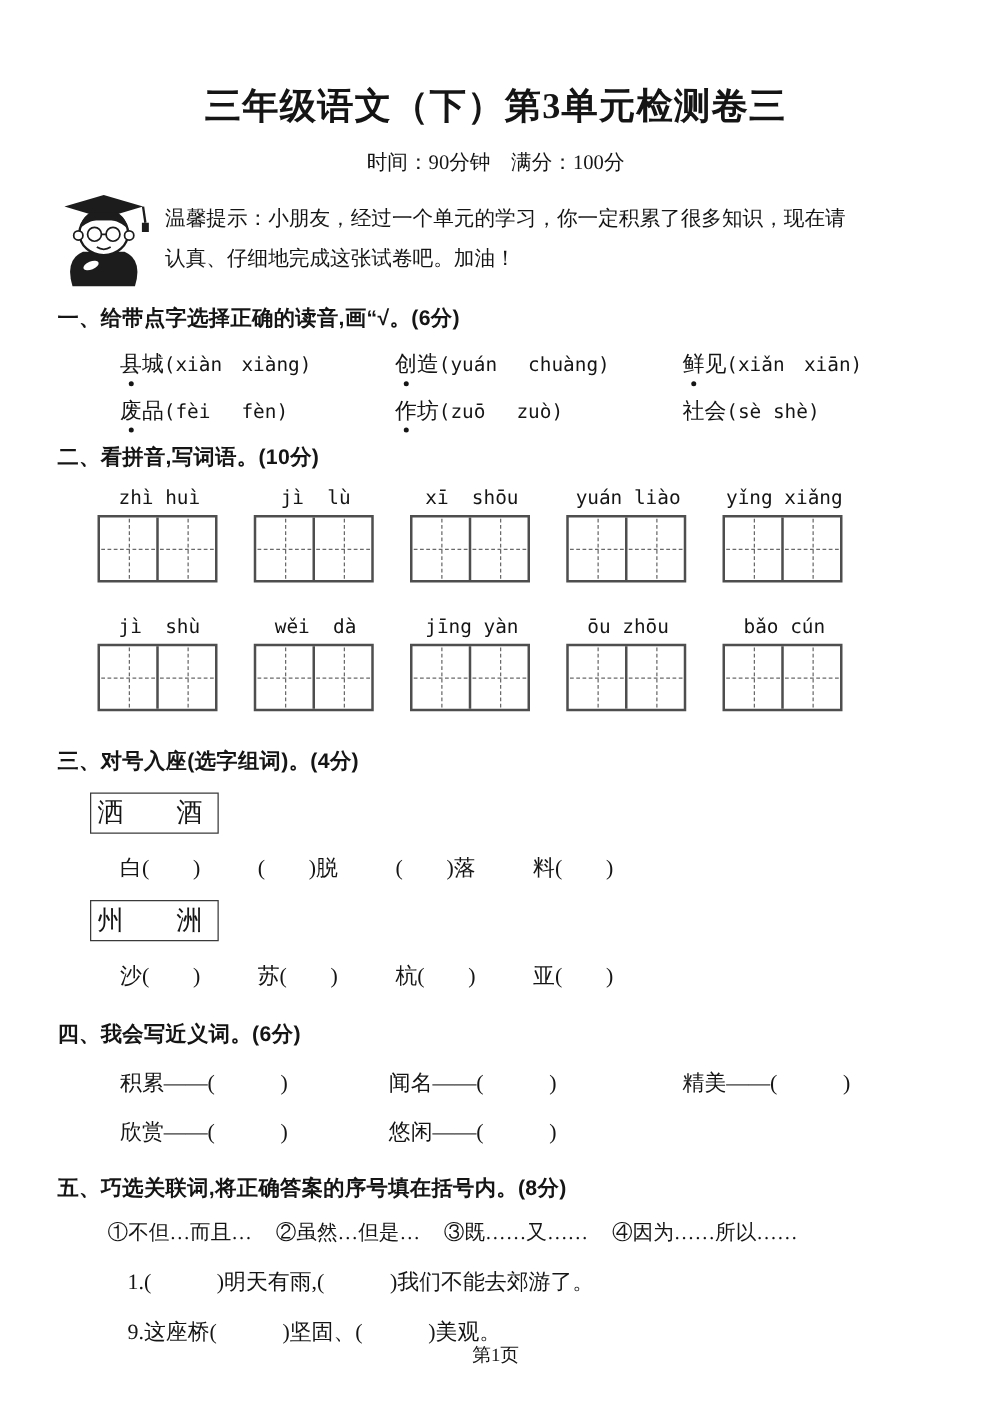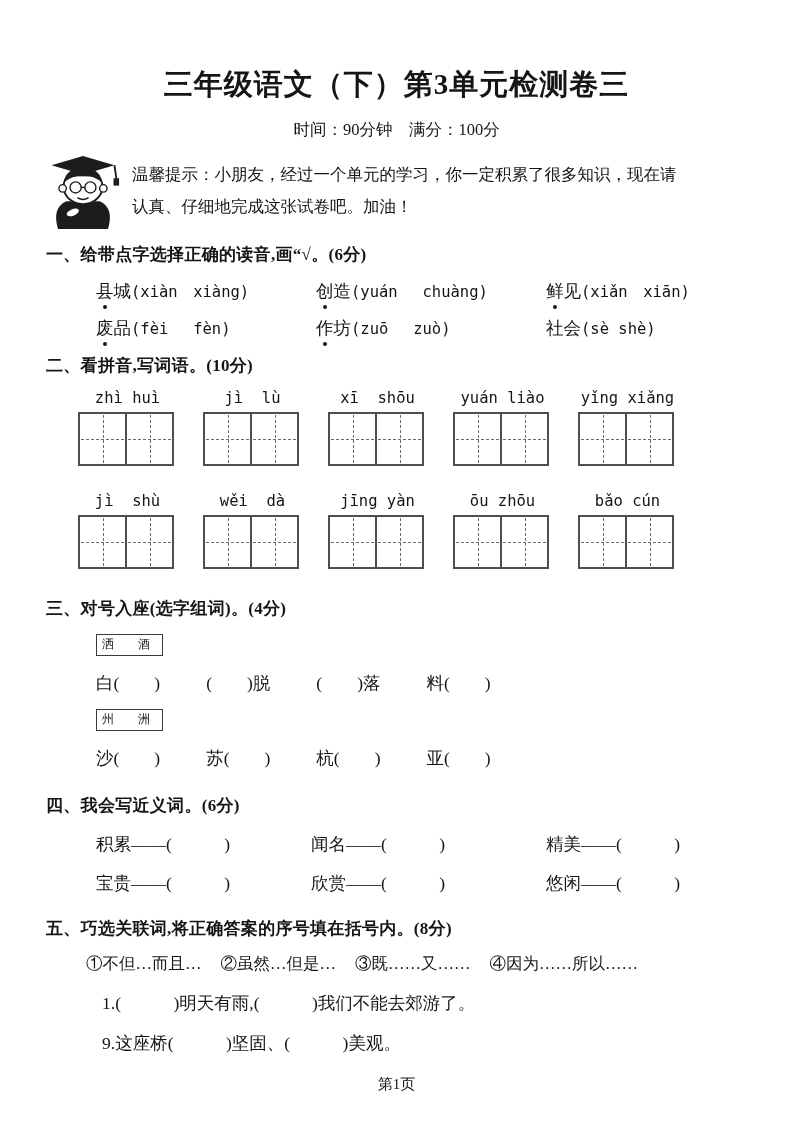--- a/index.html
+++ b/index.html
@@ -16,21 +16,21 @@
   }
   .meta { margin-top:14px; text-align:center; font-size:16.5px; white-space:pre; }
 
   .tip { display:flex; align-items:flex-start; margin:14px 42px 0 46px; }
   .mascot { flex:0 0 auto; width:74px; height:76px; }
   .mascot svg { width:74px; height:76px; display:block; }
   .tip-text { padding:4px 0 0 12px; font-size:16.5px; line-height:1.95; }
 
   .section { margin:0 42px 0 46px; }
   .heading {
-    font-family:Liberation Serif, serif;
+    font-family:Liberation Sans, sans-serif;
     font-weight:700; font-size:17px; letter-spacing:0.3px;
   }
   .h-s1 { margin-top:12px; }
   .h-s2 { margin-top:14px; }
   .h-s3 { margin-top:28px; }
   .h-s4 { margin-top:24px; }
   .h-s5 { margin-top:22px; }
 
   
   .s1-row { display:grid; grid-template-columns:220px 230px auto; margin:13px 0 0 50px; font-size:17.5px; white-space:pre; }
@@ -53,22 +53,22 @@
     font-size:15.5px; white-space:pre;
   }
   .tzg { display:flex; width:max-content; border:2px solid #4e4e4e; background:#fff; }
   .cell { width:45px; height:50px; position:relative; }
   .cell + .cell { border-left:2px solid #4e4e4e; }
   .cell::before { content:""; position:absolute; left:1px; right:1px; top:50%; border-top:1.5px dashed #6a6a6a; }
   .cell::after  { content:""; position:absolute; top:1px; bottom:1px; left:50%; border-left:1.5px dashed #6a6a6a; }
 
   
   .charbox {
-    display:inline-block; margin:14px 0 0 50px; padding:1px 12px 2px 5px;
-    border:1.5px solid #3a3a3a; font-size:12px; white-space:pre;
+    display:inline-block; margin:14px 0 0 26px; padding:1px 12px 2px 5px;
+    border:1.5px solid #3a3a3a; font-size:21px; white-space:pre;
   }
   .s3-row { display:flex; gap:46px; margin:15px 0 0 50px; font-size:17.5px; white-space:pre; }
 
   
   .s4-row { display:grid; grid-template-columns:215px 235px auto; margin:15px 0 0 50px; font-size:17.5px; white-space:pre; }
 
   
   .s5-options { display:flex; gap:19px; margin:13px 0 0 40px; font-size:16.5px; white-space:pre; }
   .s5-item { margin:16px 0 0 56px; font-size:17.5px; white-space:pre; }
 
@@ -228,21 +228,20 @@
   </div>
 
   <div class="section">
     <div class="heading h-s4">四、我会写近义词。(6分)</div>
     <div class="s4-row">
       <span>积累——(　　　)</span>
       <span>闻名——(　　　)</span>
       <span>精美——(　　　)</span>
     </div>
     <div class="s4-row">
-      <span>宝贵——(　　　)</span>
       <span>欣赏——(　　　)</span>
       <span>悠闲——(　　　)</span>
     </div>
   </div>
 
   <div class="section">
     <div class="heading h-s5">五、巧选关联词,将正确答案的序号填在括号内。(8分)</div>
     <div class="s5-options">
       <span>①不但…而且…</span>
       <span>②虽然…但是…</span>

